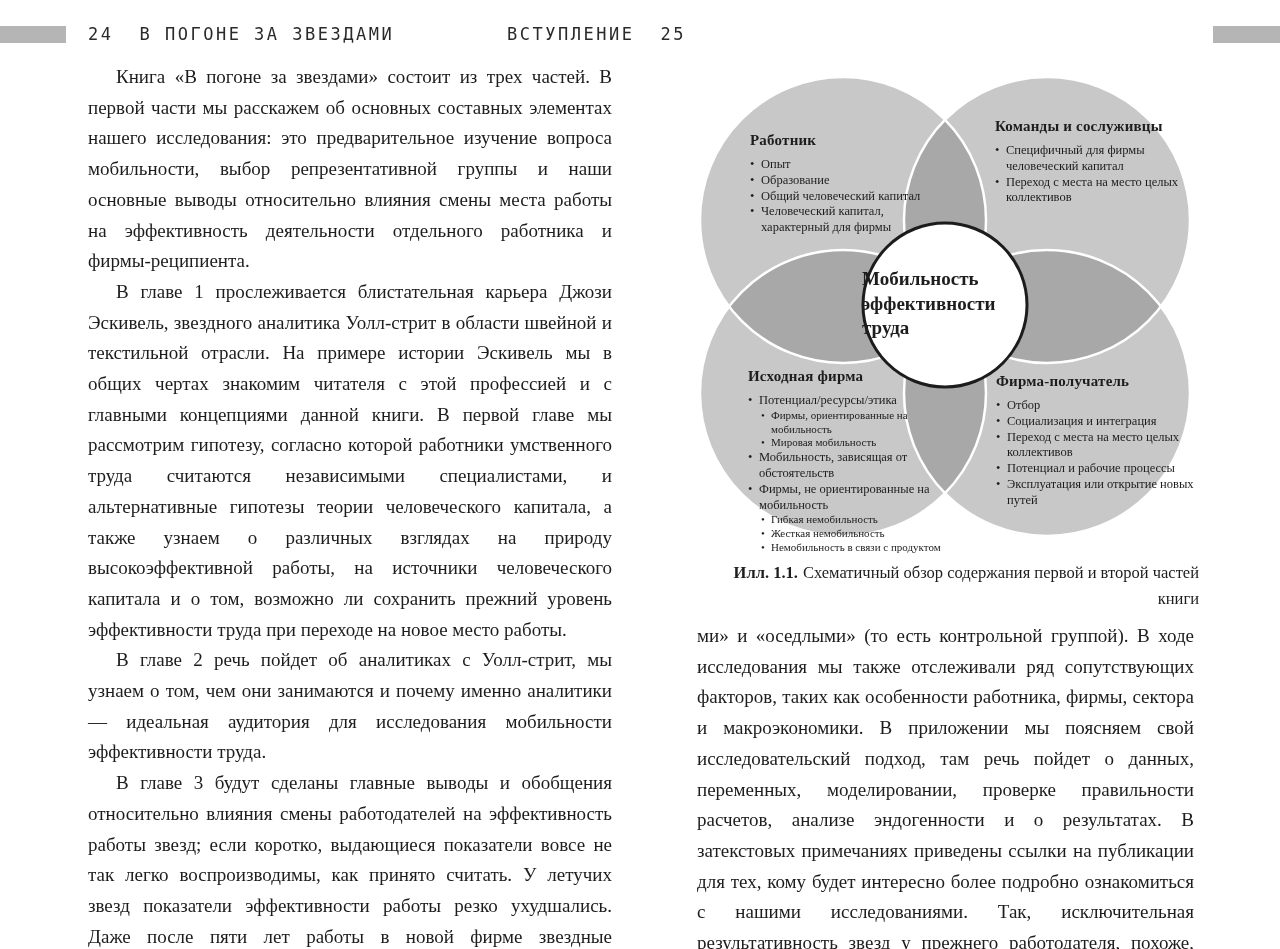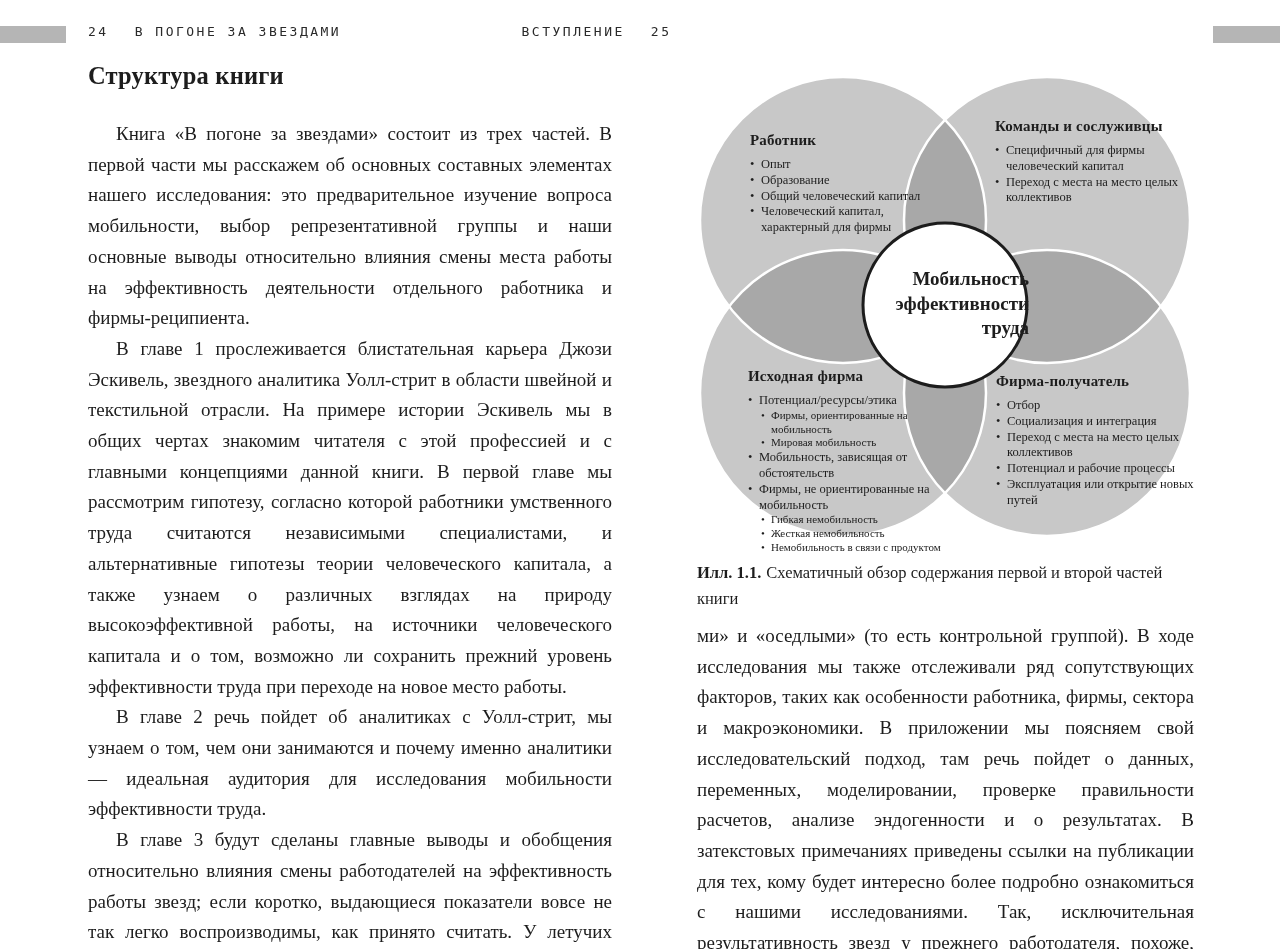--- a/index.html
+++ b/index.html
@@ -11,21 +11,21 @@
   body{
     width:1280px;height:949px;position:relative;overflow:hidden;
     font-family:"Liberation Serif", serif;color:var(--text);
   }
   .corner-bar{position:absolute;top:26px;height:17px;background:var(--corner_bar);}
   .corner-bar.left{left:0;width:66px;}
   .corner-bar.right{left:1213px;width:67px;}
 
   .running-head{
     position:absolute;top:24px;font-family:"DejaVu Sans Mono", monospace;
-    font-size:13px;letter-spacing:2.5px;color:#2a2a2a;white-space:nowrap;
+    font-size:17px;letter-spacing:2.5px;color:#2a2a2a;white-space:nowrap;
   }
   .running-head.left{left:88px;}
   .running-head.right{left:0;width:1193px;text-align:center;}
   .rh-gap{display:inline-block;width:26px;}
 
   
   .left-col{position:absolute;left:88px;top:62px;width:524px;}
   .section-title{font-size:24.5px;font-weight:bold;letter-spacing:.2px;margin-bottom:29px;}
   .body-par{
     font-size:19px;line-height:30.7px;text-align:justify;text-indent:28px;
@@ -48,48 +48,47 @@
   .bullet .btext{flex:1;}
   .bullet.sub{font-size:11px;line-height:13.8px;padding-left:13px;}
   .bullet.sub .marker{width:10px;flex:0 0 10px;}
 
   .label-tl{left:50px;top:57px;width:176px;}
   .label-tr{left:295px;top:43px;width:198px;}
   .label-bl{left:48px;top:293px;width:214px;}
   .label-br{left:296px;top:298px;width:202px;}
 
   .center-label{
-    position:absolute;left:162px;top:192px;width:167px;text-align:right;
+    position:absolute;left:162px;top:192px;width:167px;text-align:left;
     font-size:19px;font-weight:bold;line-height:24.5px;
   }
 
   .figure-caption{
     position:absolute;left:697px;top:560px;width:502px;
-    font-size:16.5px;line-height:25.5px;text-align:left;
+    font-size:16.5px;line-height:25.5px;text-align:right;
   }
   .cap-label{font-weight:bold;margin-right:5px;}
 
   .right-col{position:absolute;left:697px;top:621px;width:497px;}
 </style>
 </head>
 <body>
 
 <div class="corner-bar left"></div>
 <div class="corner-bar right"></div>
 
 <div class="running-head left">
   <span>24</span><span class="rh-gap"></span><span>В ПОГОНЕ ЗА ЗВЕЗДАМИ</span>
 </div>
 
 <div class="running-head right">
   <span>ВСТУПЛЕНИЕ</span><span class="rh-gap"></span><span>25</span>
 </div>
 
 <div class="left-col">
-  <h1 class="section-title">Структура книги</h1>
   <p class="body-par">Книга «В погоне за звездами» состоит из трех частей. В первой части мы расскажем об основных составных элементах нашего исследования: это предварительное изучение вопроса мобильности, выбор репрезентативной группы и наши основные выводы относительно влияния смены места работы на эффективность деятельности отдельного работника и фирмы-реципиента.</p>
   <p class="body-par">В главе 1 прослеживается блистательная карьера Джози Эскивель, звездного аналитика Уолл-стрит в области швейной и текстильной отрасли. На примере истории Эскивель мы в общих чертах знакомим читателя с этой профессией и с главными концепциями данной книги. В первой главе мы рассмотрим гипотезу, согласно которой работники умственного труда считаются независимыми специалистами, и альтернативные гипотезы теории человеческого капитала, а также узнаем о различных взглядах на природу высокоэффективной работы, на источники человеческого капитала и о том, возможно ли сохранить прежний уровень эффективности труда при переходе на новое место работы.</p>
   <p class="body-par">В главе 2 речь пойдет об аналитиках с Уолл-стрит, мы узнаем о том, чем они занимаются и почему именно аналитики — идеальная аудитория для исследования мобильности эффективности труда.</p>
   <p class="body-par">В главе 3 будут сделаны главные выводы и обобщения относительно влияния смены работодателей на эффективность работы звезд; если коротко, выдающиеся показатели вовсе не так легко воспроизводимы, как принято считать. У летучих звезд показатели эффективности работы резко ухудшались. Даже после пяти лет работы в новой фирме звездные аналитики, сменившие работодателя, отставали от тех, кто оставался на своем месте и никуда не переходил. Так, в ходе проведенных исследований мы установили различия в результативности (дельта) между «летуна-</p>
 </div>
 
 <div class="figure">
   <svg class="venn-svg" width="515" height="470" viewBox="0 0 515 470">
     <defs>
       <clipPath id="clipTL">

